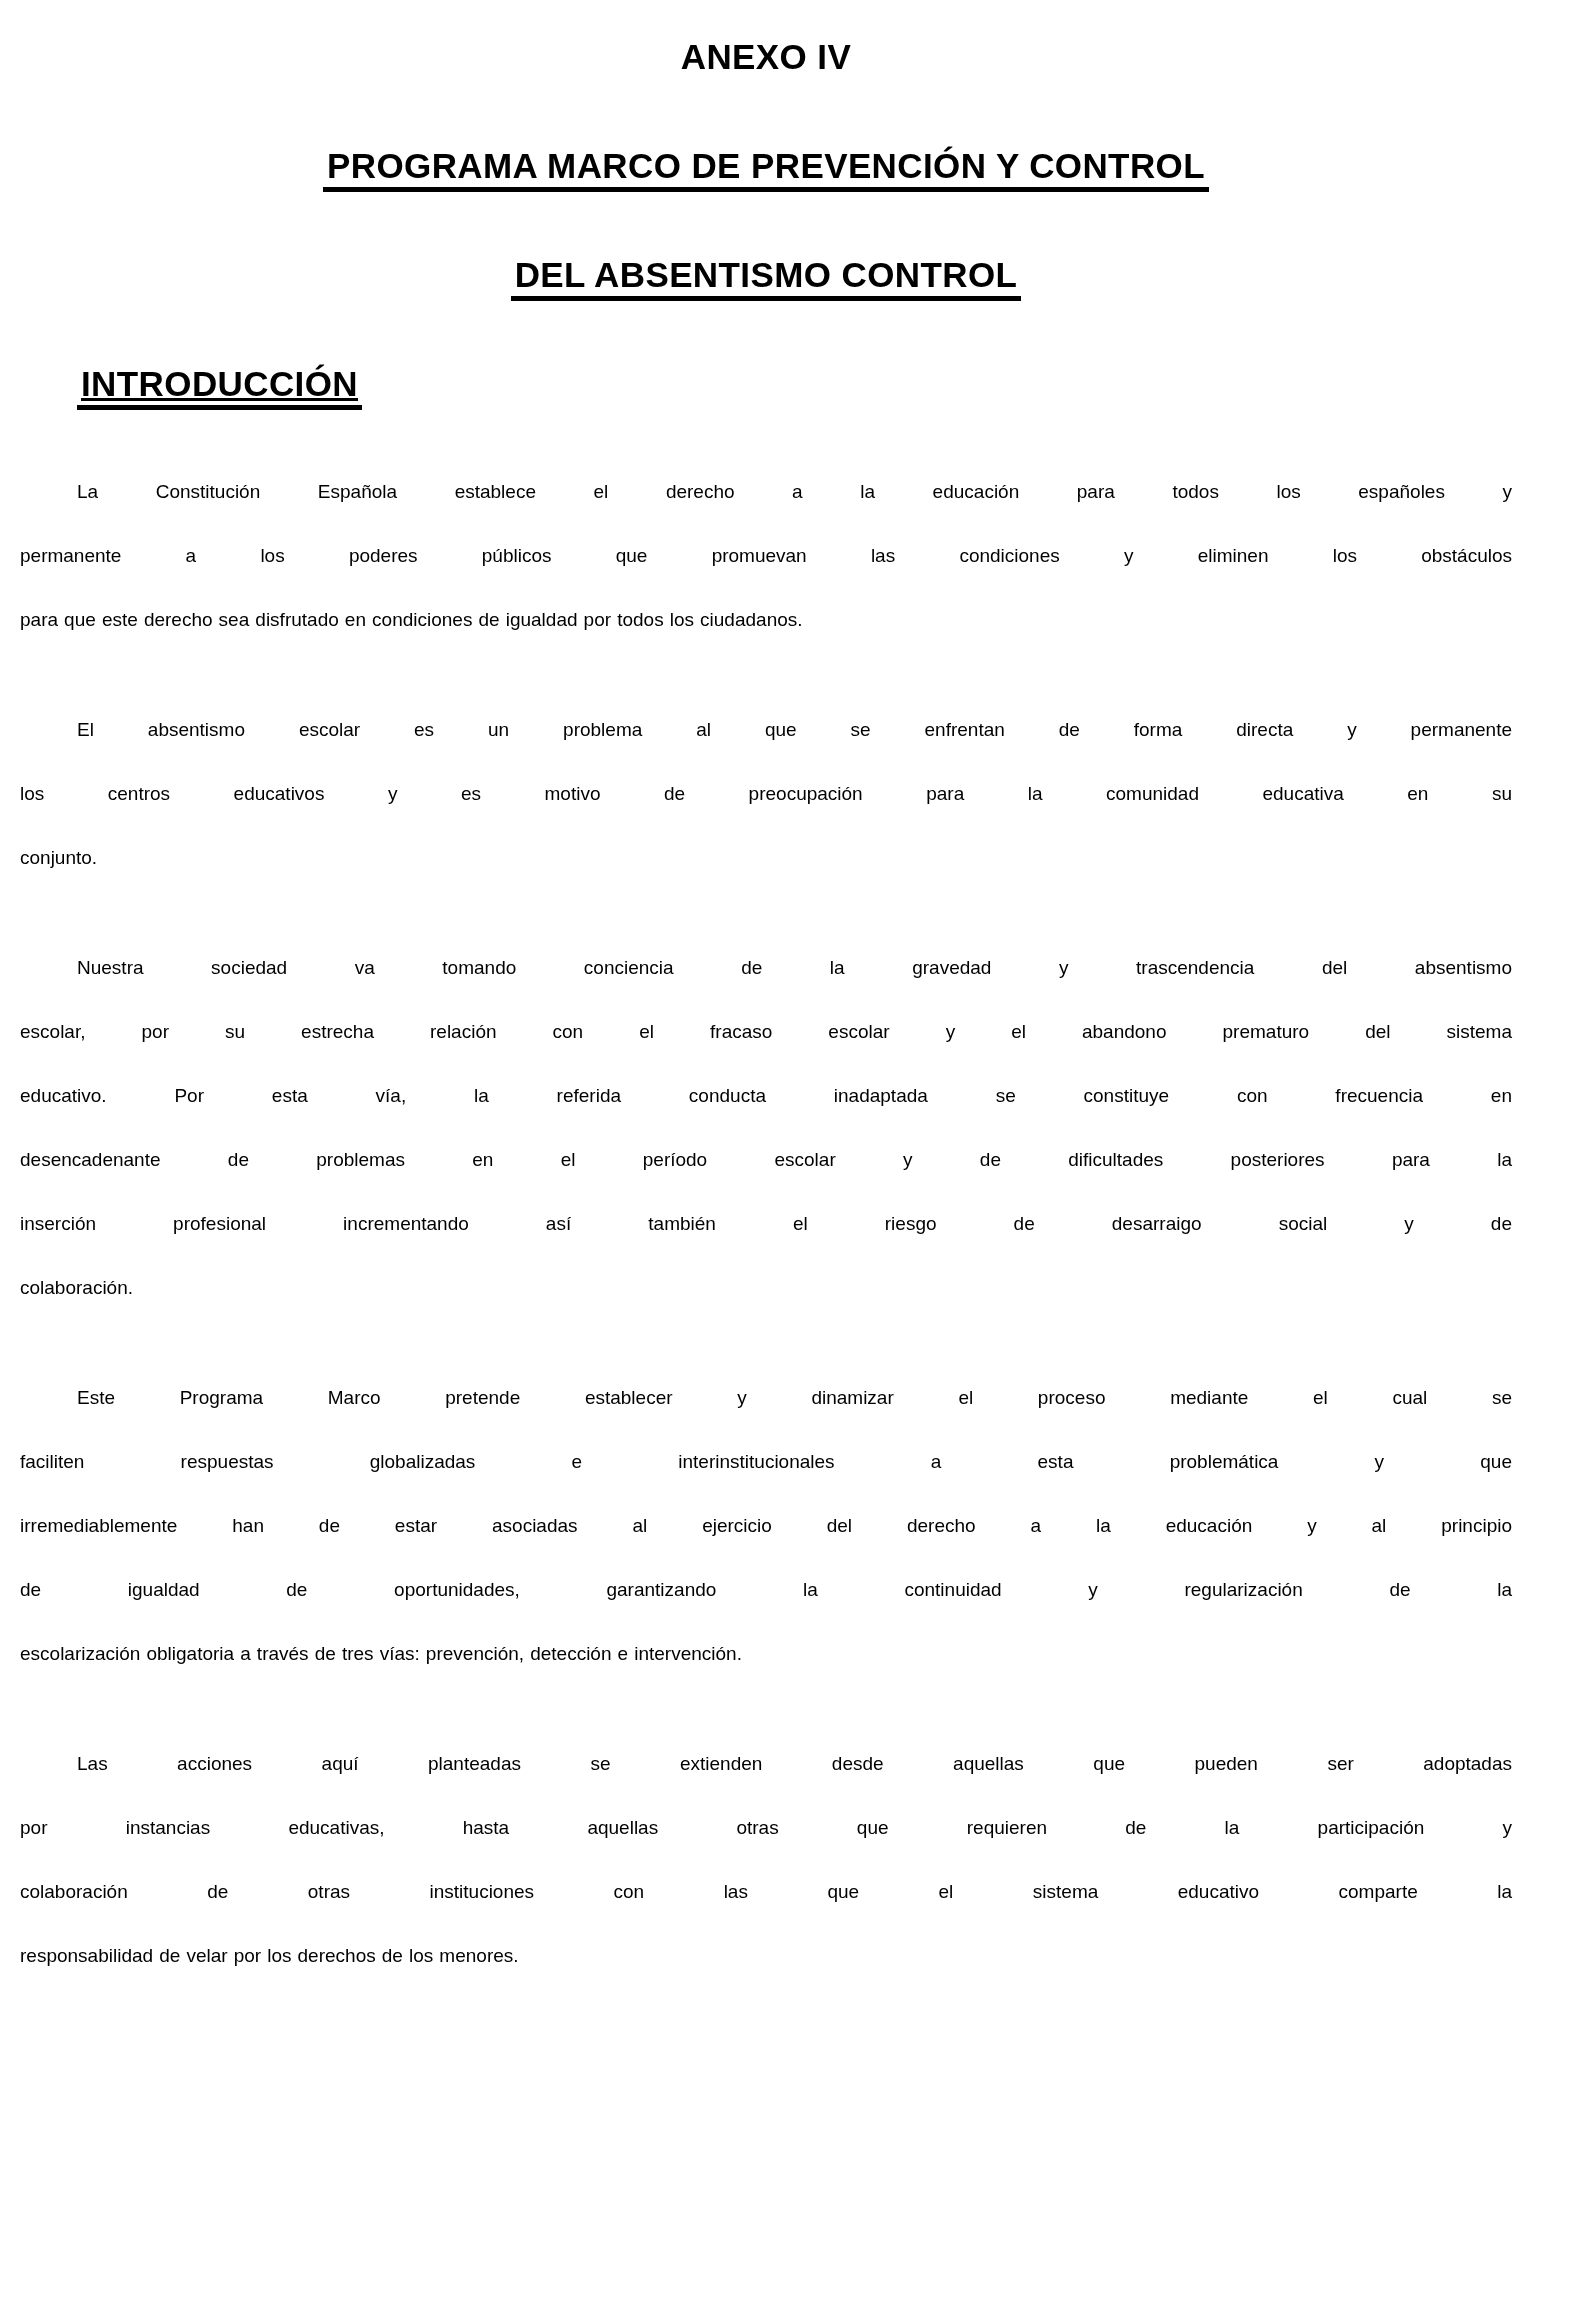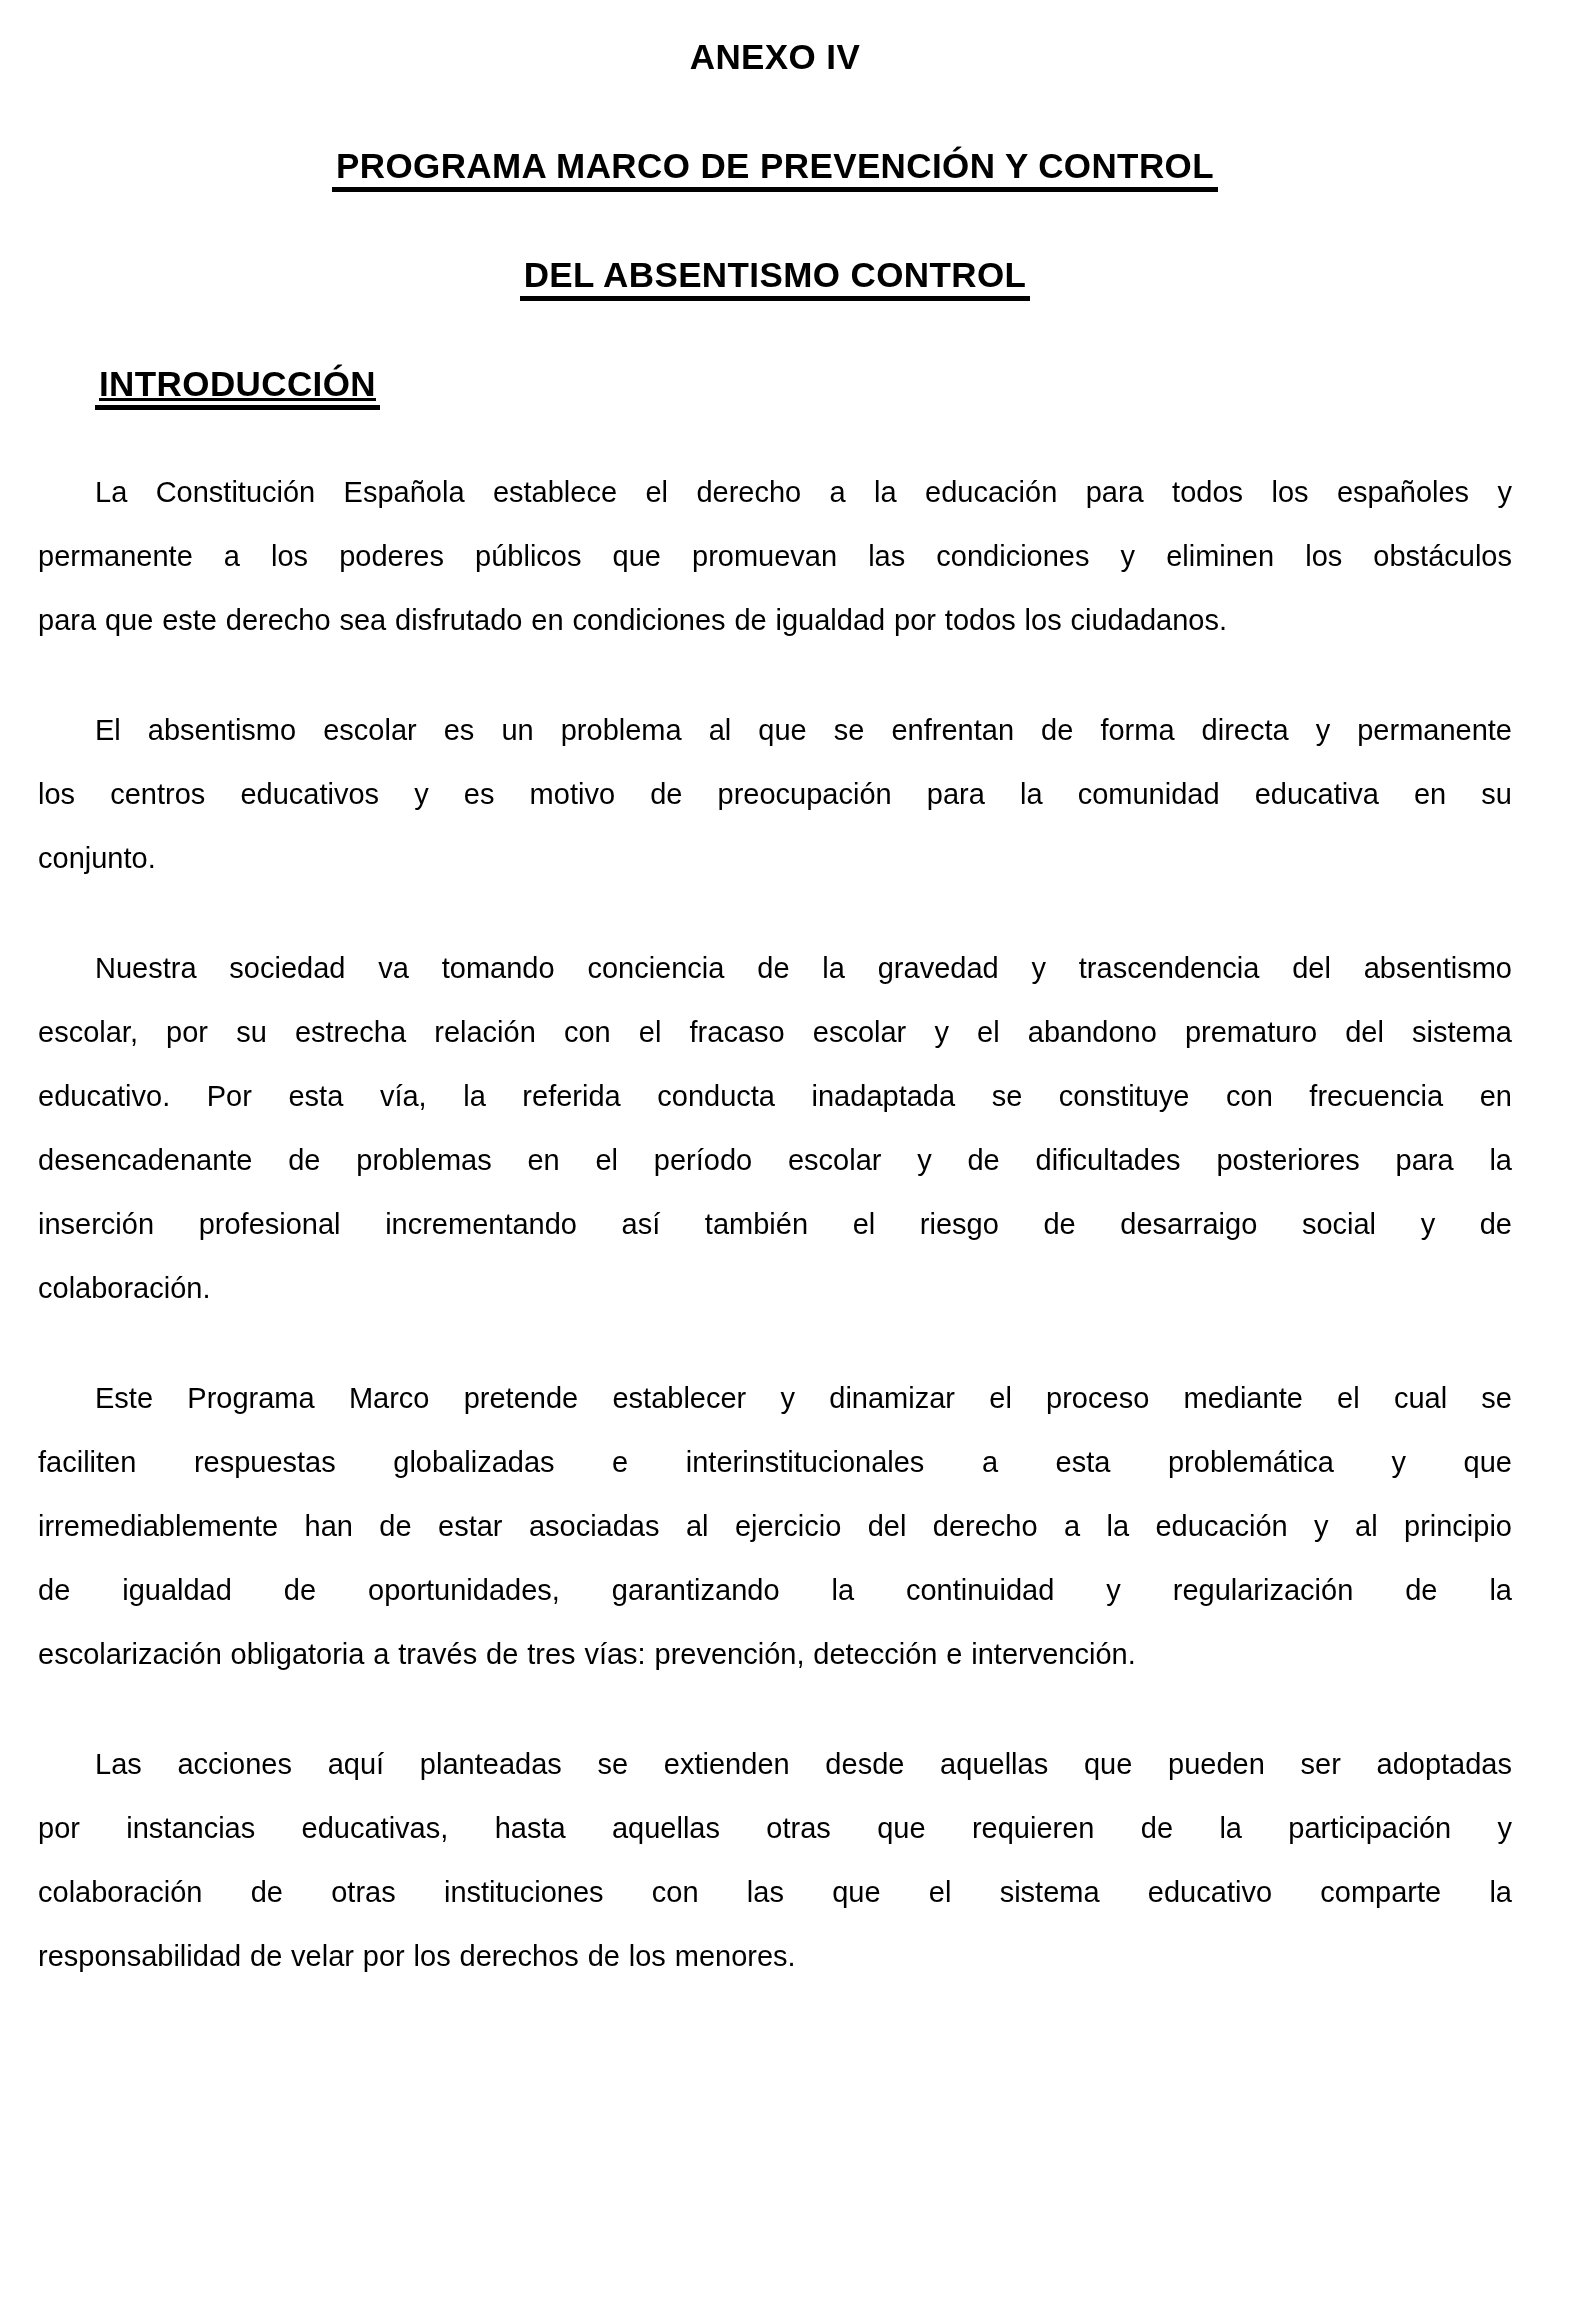--- a/index.html
+++ b/index.html
@@ -6,21 +6,21 @@
   body { background: #808080; }
   .page {
     position: relative;
     width: 1569px;
     height: 2319px;
     margin: 0 auto;
     background: #ffffff;
     color: #000000;
     font-family: "Liberation Sans", "DejaVu Sans", sans-serif;
     box-sizing: border-box;
-    padding: 38px 57px 0 38px;
+    padding: 38px 57px 0 20px;
     overflow: hidden;
   }
   .heading {
     font-weight: bold;
     font-size: 35px;
     line-height: 38px;
     margin: 0;
     text-align: center;
     letter-spacing: 0.4px;
   }
@@ -31,21 +31,21 @@
     text-decoration: underline;
   }
   .u {
     border-bottom: 5.6px solid #000000;
     padding: 0 4px 1.6px 4px;
     margin-top: 28px;
   }
   .para { margin: 46px 0 0 0; }
   .para.first-para { margin-top: 57px; }
   .ln {
-    font-size: 29px;
+    font-size: 19px;
     line-height: 64px;
     text-align: justify;
     text-align-last: justify;
     word-spacing: 0.8px;
   }
   .ln.indent { text-indent: 57px; }
   .ln.last { text-align-last: left; }
 </style>
 </head>
 <body>

